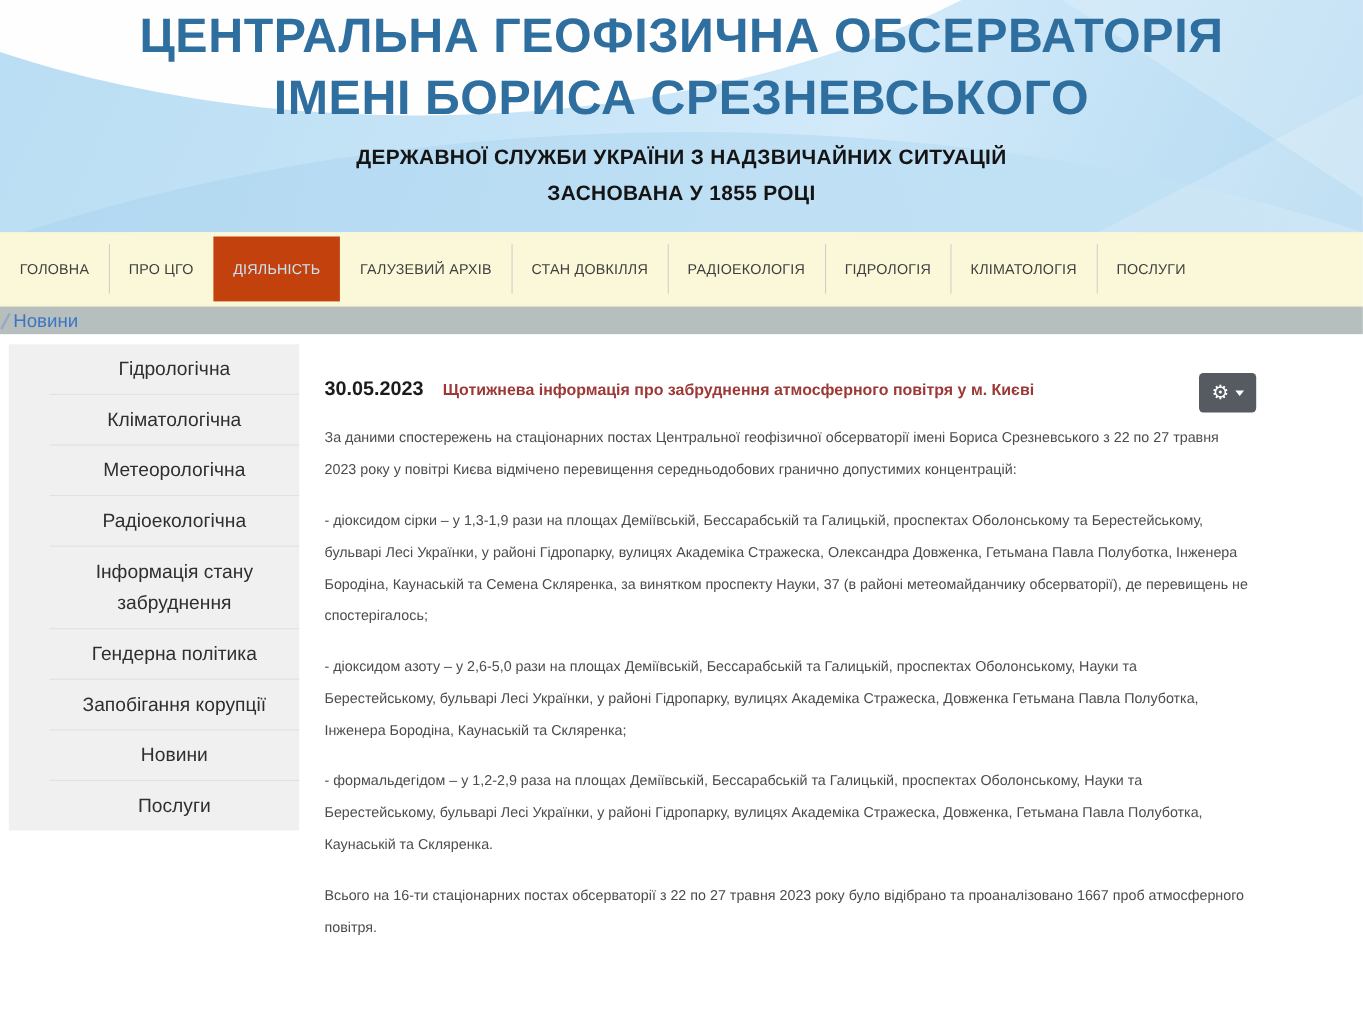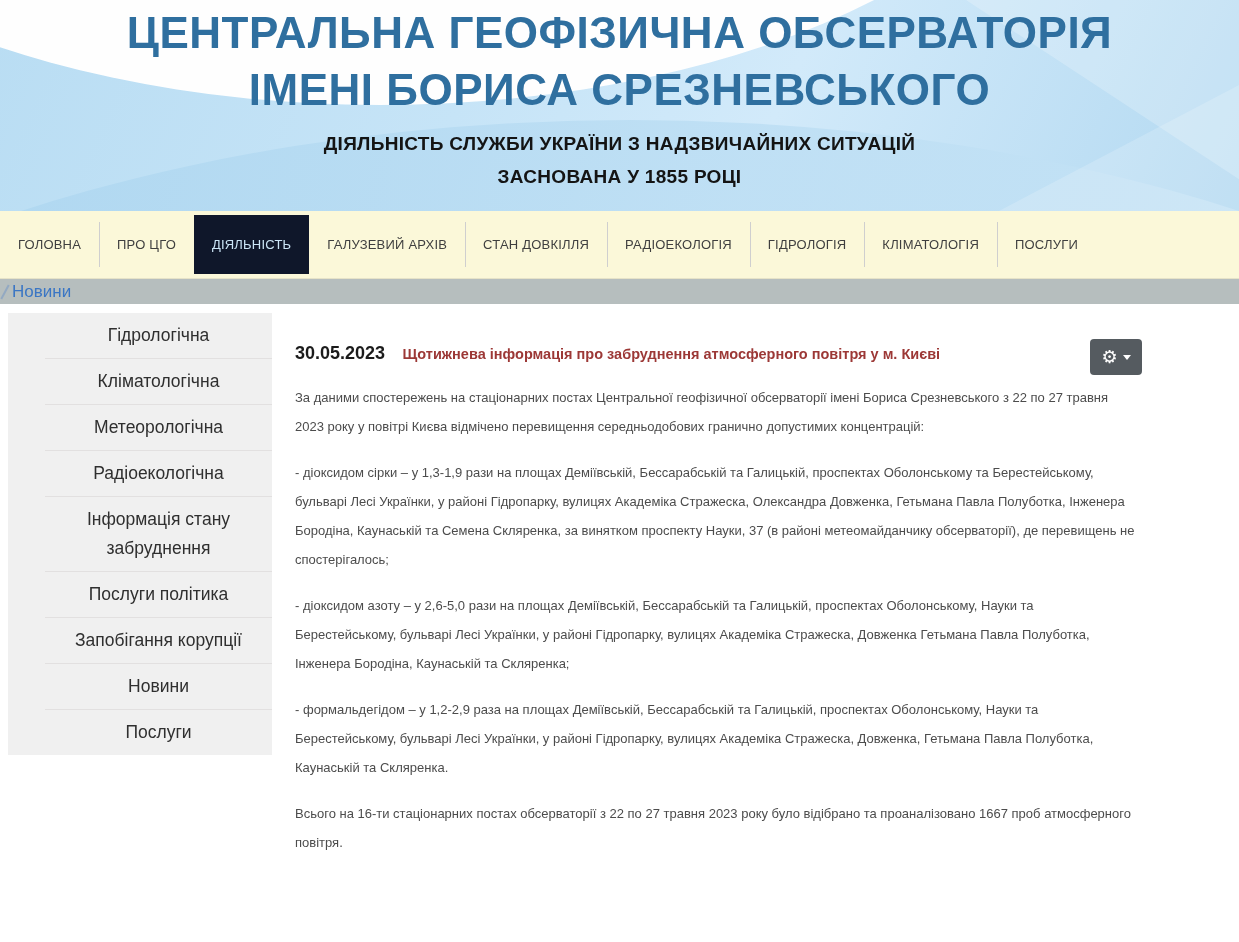--- a/index.html
+++ b/index.html
@@ -84,21 +84,21 @@
     white-space: nowrap;
   }
   .nav-item + .nav-item::before {
     content: "";
     position: absolute;
     left: 0; top: 11px; bottom: 11px;
     width: 1px;
     background: #cfcfcf;
   }
   .nav-item.active {
-    background: #0f172a;
+    background: #c2410c;
     color: #cbe5f6;
     margin: 4px 0 4px;
   }
   .nav-item.active::before, .nav-item.active + .nav-item::before { display: none; }
 
   
   .crumb-bar {
     height: 25px;
     background: #b6bebe;
     display: flex;
@@ -198,21 +198,21 @@
   <div class="hdr-white-wave"></div>
   <div class="hdr-bottom-wave"></div>
   <div class="hdr-facet-1"></div>
   <div class="hdr-facet-2"></div>
   <div class="hdr-text">
     <div class="site-title">
       <div>ЦЕНТРАЛЬНА ГЕОФІЗИЧНА ОБСЕРВАТОРІЯ</div>
       <div>ІМЕНІ БОРИСА СРЕЗНЕВСЬКОГО</div>
     </div>
     <div class="site-subtitle">
-      <div>ДІЯЛЬНІСТЬ СЛУЖБИ УКРАЇНИ З НАДЗВИЧАЙНИХ СИТУАЦІЙ</div>
+      <div>ДЕРЖАВНОЇ СЛУЖБИ УКРАЇНИ З НАДЗВИЧАЙНИХ СИТУАЦІЙ</div>
       <div>ЗАСНОВАНА У 1855 РОЦІ</div>
     </div>
   </div>
 </header>
 
 <nav class="main-nav">
   <ul>
 
       <li class="nav-item">
         <span>ГОЛОВНА</span>
@@ -266,21 +266,21 @@
         <li class="side-item"><span>Гідрологічна</span></li>
 
         <li class="side-item"><span>Кліматологічна</span></li>
 
         <li class="side-item"><span>Метеорологічна</span></li>
 
         <li class="side-item"><span>Радіоекологічна</span></li>
 
         <li class="side-item"><span>Інформація стану забруднення</span></li>
 
-        <li class="side-item"><span>Послуги політика</span></li>
+        <li class="side-item"><span>Гендерна політика</span></li>
 
         <li class="side-item"><span>Запобігання корупції</span></li>
 
         <li class="side-item"><span>Новини</span></li>
 
         <li class="side-item"><span>Послуги</span></li>
       </ul>
   </aside>
 
   <main class="article">

